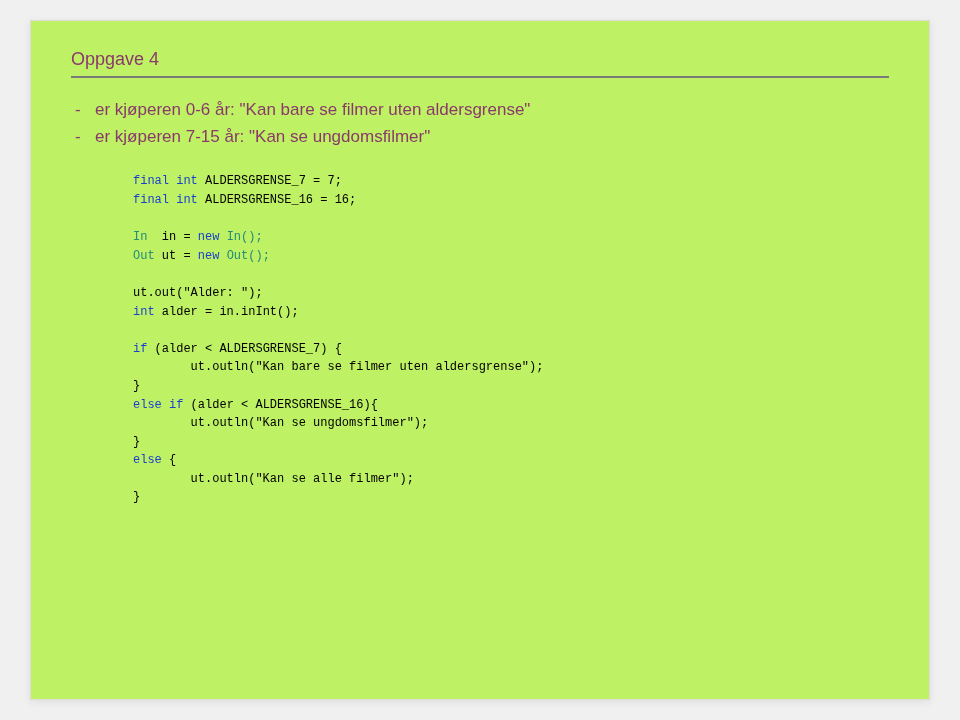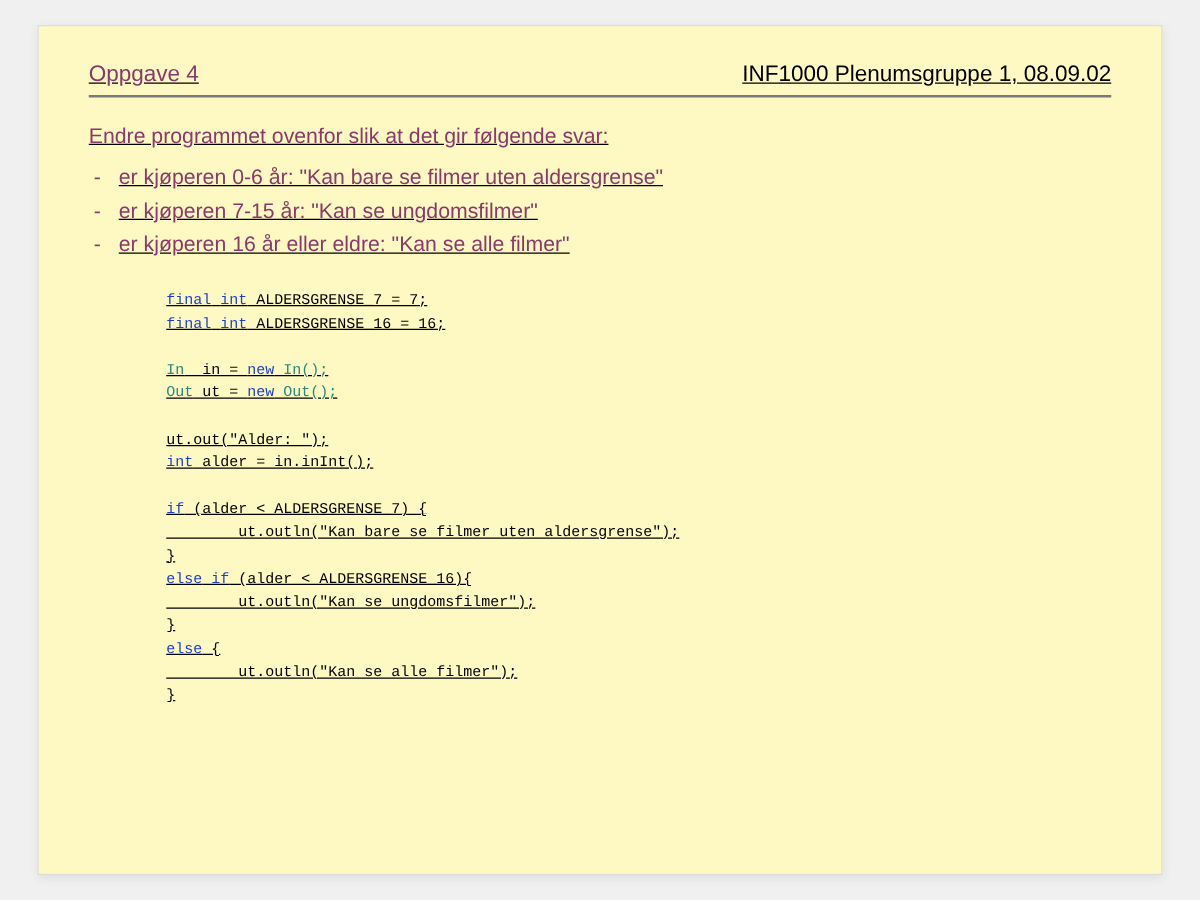--- a/index.html
+++ b/index.html
@@ -7,28 +7,27 @@
     background: #f0f0f0;
     width: 960px;
     height: 720px;
     overflow: hidden;
     font-family: "Helvetica Neue", Arial, sans-serif;
     display: flex;
     align-items: center;
     justify-content: center;
   }
   .page {
-    background: #fef9c3;
+    background: #bef264;
     width: 900px;
     height: 680px;
     border: 1px solid #ddd;
     box-shadow: 0 2px 8px rgba(0,0,0,0.08);
     position: relative;
     padding: 28px 40px 40px 40px;
-    text-decoration: underline;
   }
   .header-row {
     display: flex;
     justify-content: space-between;
     align-items: baseline;
     border-bottom: 2px solid #7a7a7a;
     padding-bottom: 6px;
     margin-bottom: 18px;
   }
   .header-left {
@@ -75,29 +74,26 @@
   .kw { color: #1a3fcf; }
   .tn { color: #258a7a; }
 </style>
 </head>
 <body>
 
 <div class="page">
 
   <div class="header-row">
     <div class="header-left">Oppgave 4</div>
-    <div class="header-right">INF1000 Plenumsgruppe 1, 08.09.02</div>
   </div>
 
-  <div class="intro">Endre programmet ovenfor slik at det gir følgende svar:</div>
 
   <ul class="bullets">
     <li>er kjøperen 0-6 år: "Kan bare se filmer uten aldersgrense"</li>
     <li>er kjøperen 7-15 år: "Kan se ungdomsfilmer"</li>
-    <li>er kjøperen 16 år eller eldre: "Kan se alle filmer"</li>
   </ul>
 
   <div class="code"><span class="kw">final</span> <span class="kw">int</span><span> ALDERSGRENSE_7 = 7;</span>
 <span class="kw">final</span> <span class="kw">int</span><span> ALDERSGRENSE_16 = 16;</span>
 
 <span class="tn">In</span><span>  in = </span><span class="kw">new</span><span class="tn"> In();</span>
 <span class="tn">Out</span><span> ut = </span><span class="kw">new</span><span class="tn"> Out();</span>
 
 <span>ut.out("Alder: ");</span>
 <span class="kw">int</span><span> alder = in.inInt();</span>

